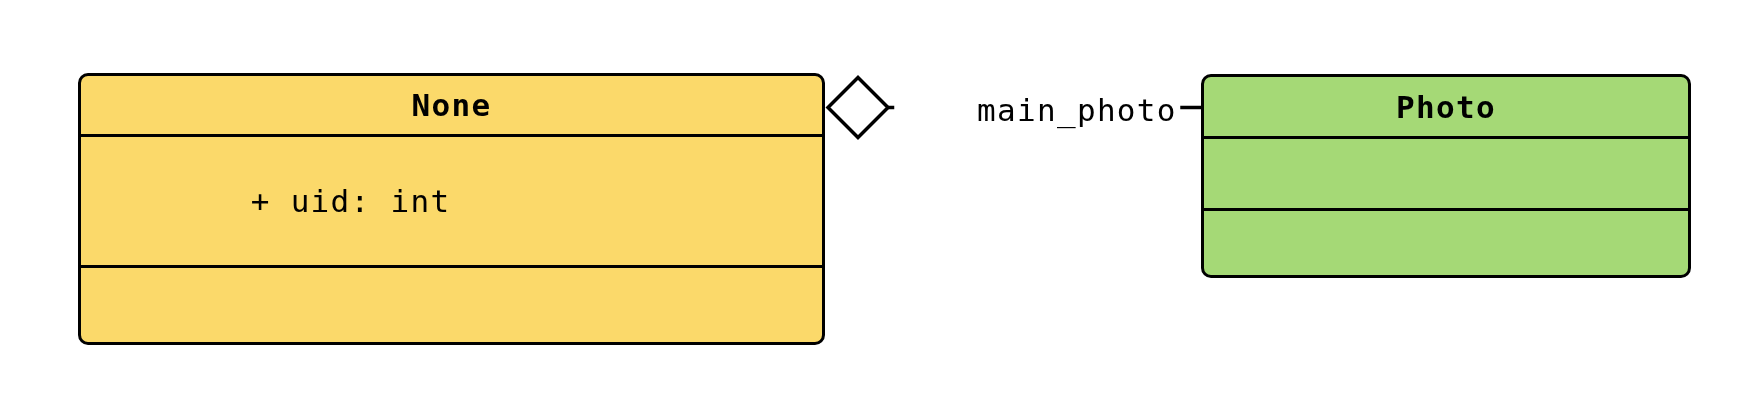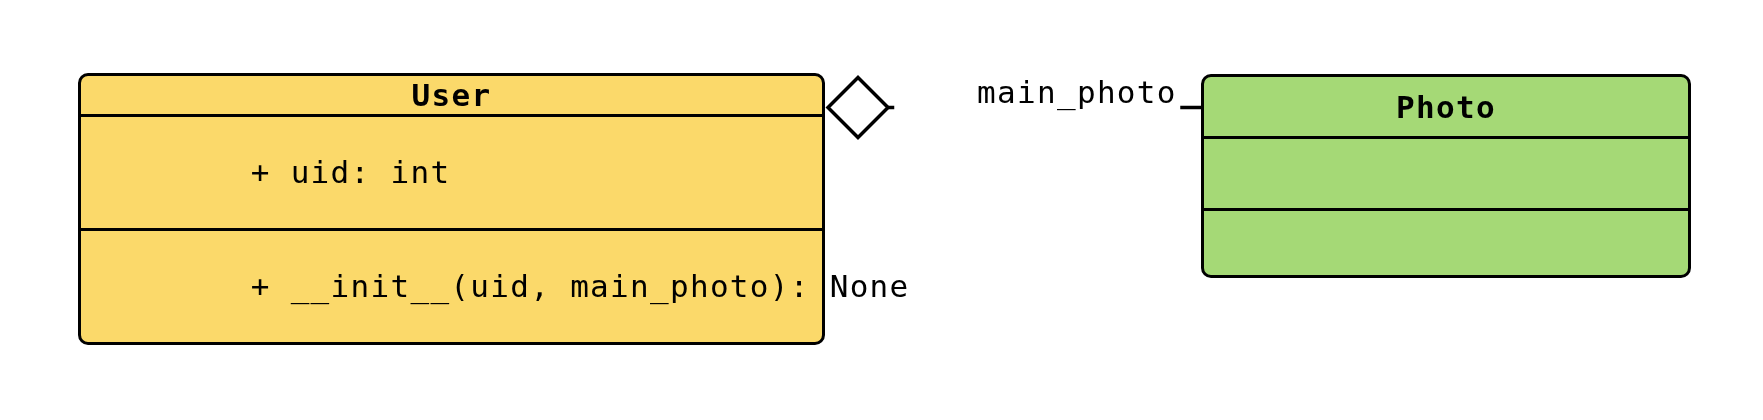--- a/index.html
+++ b/index.html
@@ -88,45 +88,40 @@
   }
   .connector-svg polygon {
     fill: #FFFFFF;
     stroke: var(--line, #000000);
     stroke-width: 3.5;
     stroke-linejoin: miter;
   }
   .edge-label {
     position: absolute;
     left: 1037px;
-    top: 92px;
+    top: 110px;
     transform: translate(-50%, -50%);
     background: var(--background, #FFFFFF);
     padding: 0 3px;
     line-height: 40px;
     white-space: pre;
   }
 </style>
 </head>
 <body>
 
 <div class="canvas">
 
   <div class="uml-class user">
     <div class="sec title-sec divided">
-      <span>User</span>
+      <span>None</span>
     </div>
     <div class="sec attrs-sec divided">
       <div class="member-line">
         <span>+ uid: int</span>
-      </div>
-    </div>
-    <div class="sec methods-sec">
-      <div class="member-line">
-        <span>+ __init__(uid, main_photo): None</span>
       </div>
     </div>
   </div>
 
   <svg class="connector-svg" width="390" height="80" viewBox="0 0 390 80">
     <line x1="64" y1="37.5" x2="382" y2="37.5"></line>
     <polygon points="6,37.5 36,7.5 66,37.5 36,67.5"></polygon>
   </svg>
   <div class="edge-label">
     <span>main_photo</span>

